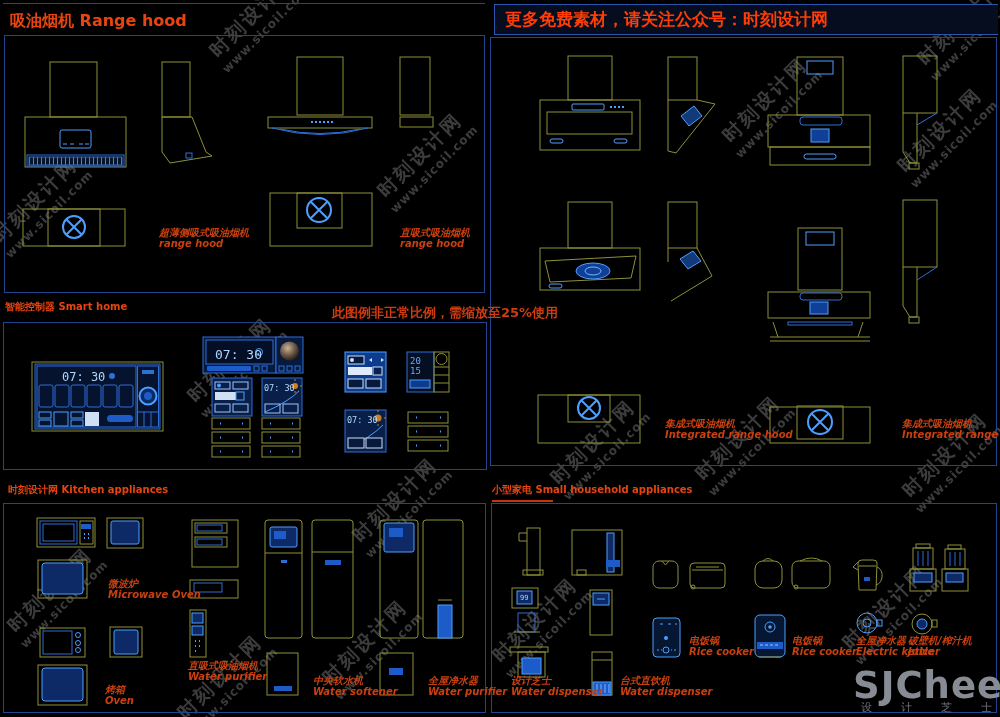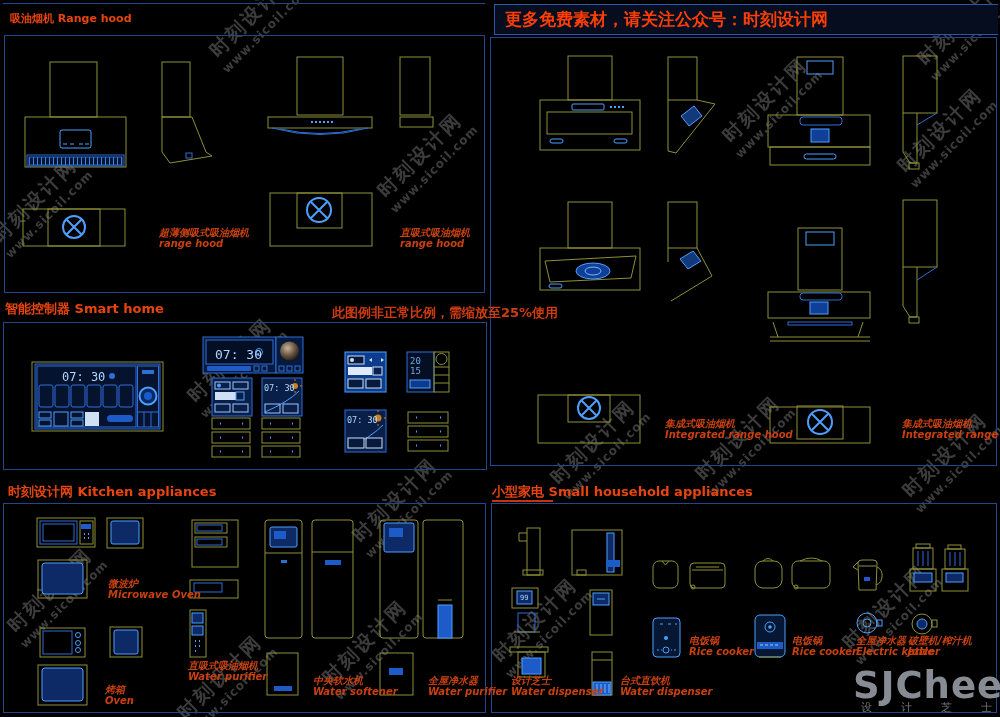--- a/index.html
+++ b/index.html
@@ -1,22 +1,22 @@
 <!DOCTYPE html>
 <html><head>
 <meta charset="utf-8">
 <style>
   html,body{margin:0;padding:0;background:#000;}
   #canvas{position:relative;width:1000px;height:717px;background:#000;overflow:hidden;
           font-family:"DejaVu Sans","Liberation Sans",sans-serif;}
   .box{position:absolute;border:1px solid #21458f;box-sizing:border-box;}
   .hline{position:absolute;border-top:1px solid #21458f;height:0;}
   .hdr{position:absolute;color:#e8440f;font-weight:bold;white-space:nowrap;}
-  .hdr-main{font-size:11px;}
-  .hdr-sec{font-size:13px;}
+  .hdr-main{font-size:16px;}
+  .hdr-sec{font-size:10px;}
   .note{position:absolute;color:#cf3c10;font-size:13px;font-weight:bold;white-space:nowrap;}
   .banner{position:absolute;left:494px;top:4px;width:504px;height:31px;background:#060d1f;
           border-top:1px solid #2c55b0;border-bottom:1px solid #2c55b0;border-left:1px solid #2c55b0;
           display:flex;align-items:center;padding-left:10px;box-sizing:border-box;
           color:#ff3d05;font-size:17px;font-weight:bold;white-space:nowrap;}
   .lbl{position:absolute;color:#c9400f;font-size:10px;font-weight:bold;line-height:1.1;white-space:nowrap;}
   .lbl span{display:block;font-style:italic;}
   .redline{position:absolute;height:2px;background:#c9330c;}
   .wm{position:absolute;display:flex;flex-direction:column;align-items:center;
       transform:translate(-50%,-50%) rotate(-45deg);color:#909090;opacity:.42;

